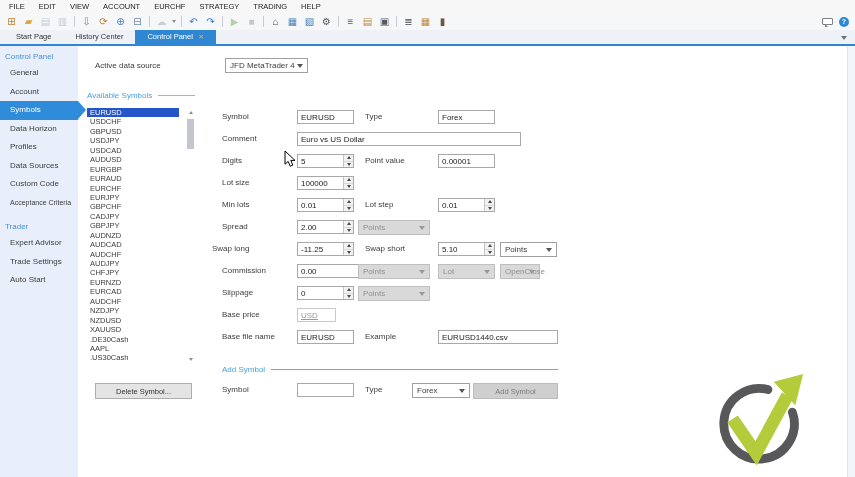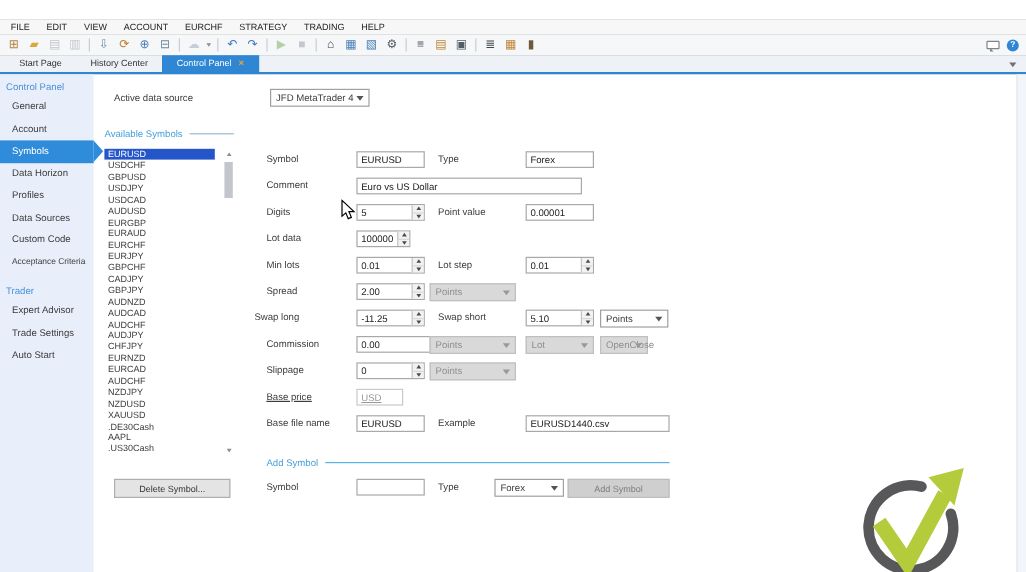--- a/index.html
+++ b/index.html
@@ -1,18 +1,18 @@
 <!DOCTYPE html>
 <html><head>
 <meta charset="utf-8">
 <style>
   * { margin:0; padding:0; box-sizing:border-box; }
   html,body { width:855px; height:477px; overflow:hidden; }
   body { font-family:"Liberation Sans","DejaVu Sans",sans-serif; background:#fff; color:#3c3c3c; position:relative; }
-  .window { position:absolute; inset:0; background:#737373;margin-top:16px; }
+  .window { position:absolute; inset:0; background:#5eead4; }
 
   
   .menubar { position:absolute; left:0; top:0; width:855px; height:13px; background:#f7f7f7; display:flex; align-items:center; padding-left:2px; }
   .mi { font-size:7.5px; color:#222; padding:0 7px; line-height:13px; cursor:default; }
 
   
   .toolbar { position:absolute; left:0; top:13px; width:855px; height:17px; background:#f6f7f9; display:flex; align-items:center; padding-left:3px; }
   .tbi { width:15px; height:15px; display:flex; align-items:center; justify-content:center; font-size:10px; line-height:15px; margin:0 1px; }
   .tbi.dis { opacity:.55; }
   .sep { width:1px; height:11px; background:#c9cdd2; margin:0 3px; }
@@ -210,35 +210,35 @@
     </div>
     <button class="btn" style="left:95px; top:337px; width:97px;">Delete Symbol...</button>
 
 
     <span class="flabel" style="left:222px; top:64px;">Symbol</span>
     <input class="fin" style="left: 297px; top: 64px; width: 57px;" value="EURUSD">
     <span class="flabel" style="left:365px; top:64px;">Type</span>
     <input class="fin" style="left: 438px; top: 64px; width: 57px;" value="Forex">
 
     <span class="flabel" style="left:222px; top:86px;">Comment</span>
-    <input class="fin" style="left: 297px; top: 86px; width: 188px;" value="Euro vs US Dollar">
+    <input class="fin" style="left: 297px; top: 86px; width: 224px;" value="Euro vs US Dollar">
 
     <span class="flabel" style="left:222px; top:108px;">Digits</span>
     <span class="spinwrap" style="left:297px; top:108px; width:57px;">
       <input value="5" style="">
       <span class="spin">
           <div class="up"></div>
           <div class="dn"></div>
         </span>
     </span>
     <span class="flabel" style="left:365px; top:108px;">Point value</span>
     <input class="fin" style="left: 438px; top: 108px; width: 57px;" value="0.00001">
 
-    <span class="flabel" style="left:222px; top:130px;">Lot data</span>
-    <span class="spinwrap" style="left:297px; top:130px; width:45px;">
+    <span class="flabel" style="left:222px; top:130px;">Lot size</span>
+    <span class="spinwrap" style="left:297px; top:130px; width:57px;">
       <input value="100000" style="">
       <span class="spin">
           <div class="up"></div>
           <div class="dn"></div>
         </span>
     </span>
 
     <span class="flabel" style="left:222px; top:152px;">Min lots</span>
     <span class="spinwrap" style="left:297px; top:152px; width:57px;">
       <input value="0.01" style="">
@@ -317,21 +317,21 @@
       <span class="spin">
           <div class="up"></div>
           <div class="dn"></div>
         </span>
     </span>
     <div class="select disabled" style="left:358px; top:240px; width:72px;">
       <span>Points</span>
       <span class="caret"></span>
     </div>
 
-    <span class="flabel" style="left:222px; top:262px;text-decoration:underline;">Base price</span>
+    <span class="flabel" style="left:222px; top:262px;">Base price</span>
     <input class="fin gray" style="left: 297px; top: 262px; width: 39px; text-decoration: underline;" value="USD">
 
     <span class="flabel" style="left:222px; top:284px;">Base file name</span>
     <input class="fin" style="left: 297px; top: 284px; width: 57px;" value="EURUSD">
     <span class="flabel" style="left:365px; top:284px;">Example</span>
     <input class="fin" style="left: 438px; top: 284px; width: 120px;" value="EURUSD1440.csv">
 
     <div class="shead" style="left:222px; top:318px; width:336px;">
       <span>Add Symbol</span>
       <span class="hline"></span>

